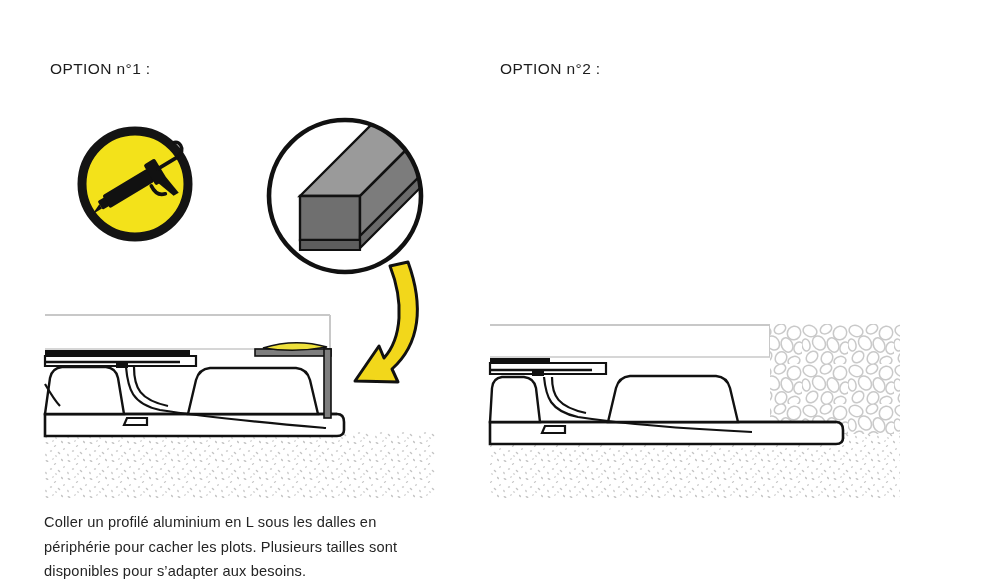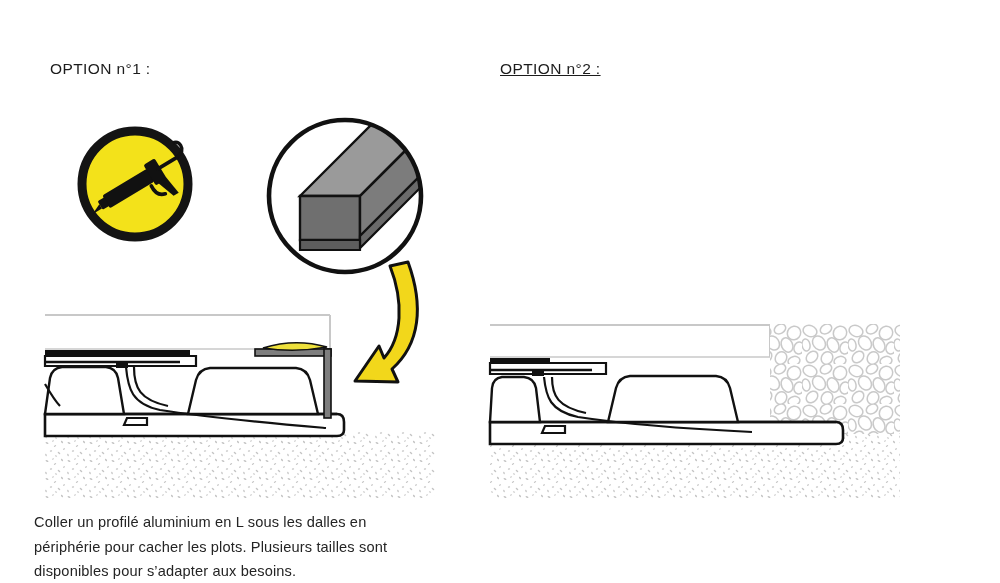--- a/index.html
+++ b/index.html
@@ -32,30 +32,30 @@
 
   .option-title {
     position: absolute;
     top: 16px;
     font-size: 15.5px;
     letter-spacing: 0.4px;
     color: #1c1c1c;
     white-space: nowrap;
   }
   #col-1 .option-title { left: 50px; }
-  #col-2 .option-title { left: 20px; text-decoration: underline; }
+  #col-2 .option-title { left: 20px; }
 
   .caption {
     position: absolute;
     font-size: 14.6px;
     line-height: 24.5px;
     color: #242424;
     letter-spacing: 0.15px;
   }
-  #col-1 .caption { left: 34px; top: 466px; width: 395px; }
+  #col-1 .caption { left: 44px; top: 466px; width: 395px; }
   #col-2 .caption { left: 20px; top: 466px; width: 370px; }
 
   .figure {
     position: absolute;
     left: 0;
     top: 0;
   }
   svg { display: block; overflow: visible; }
 </style>
 </head>

